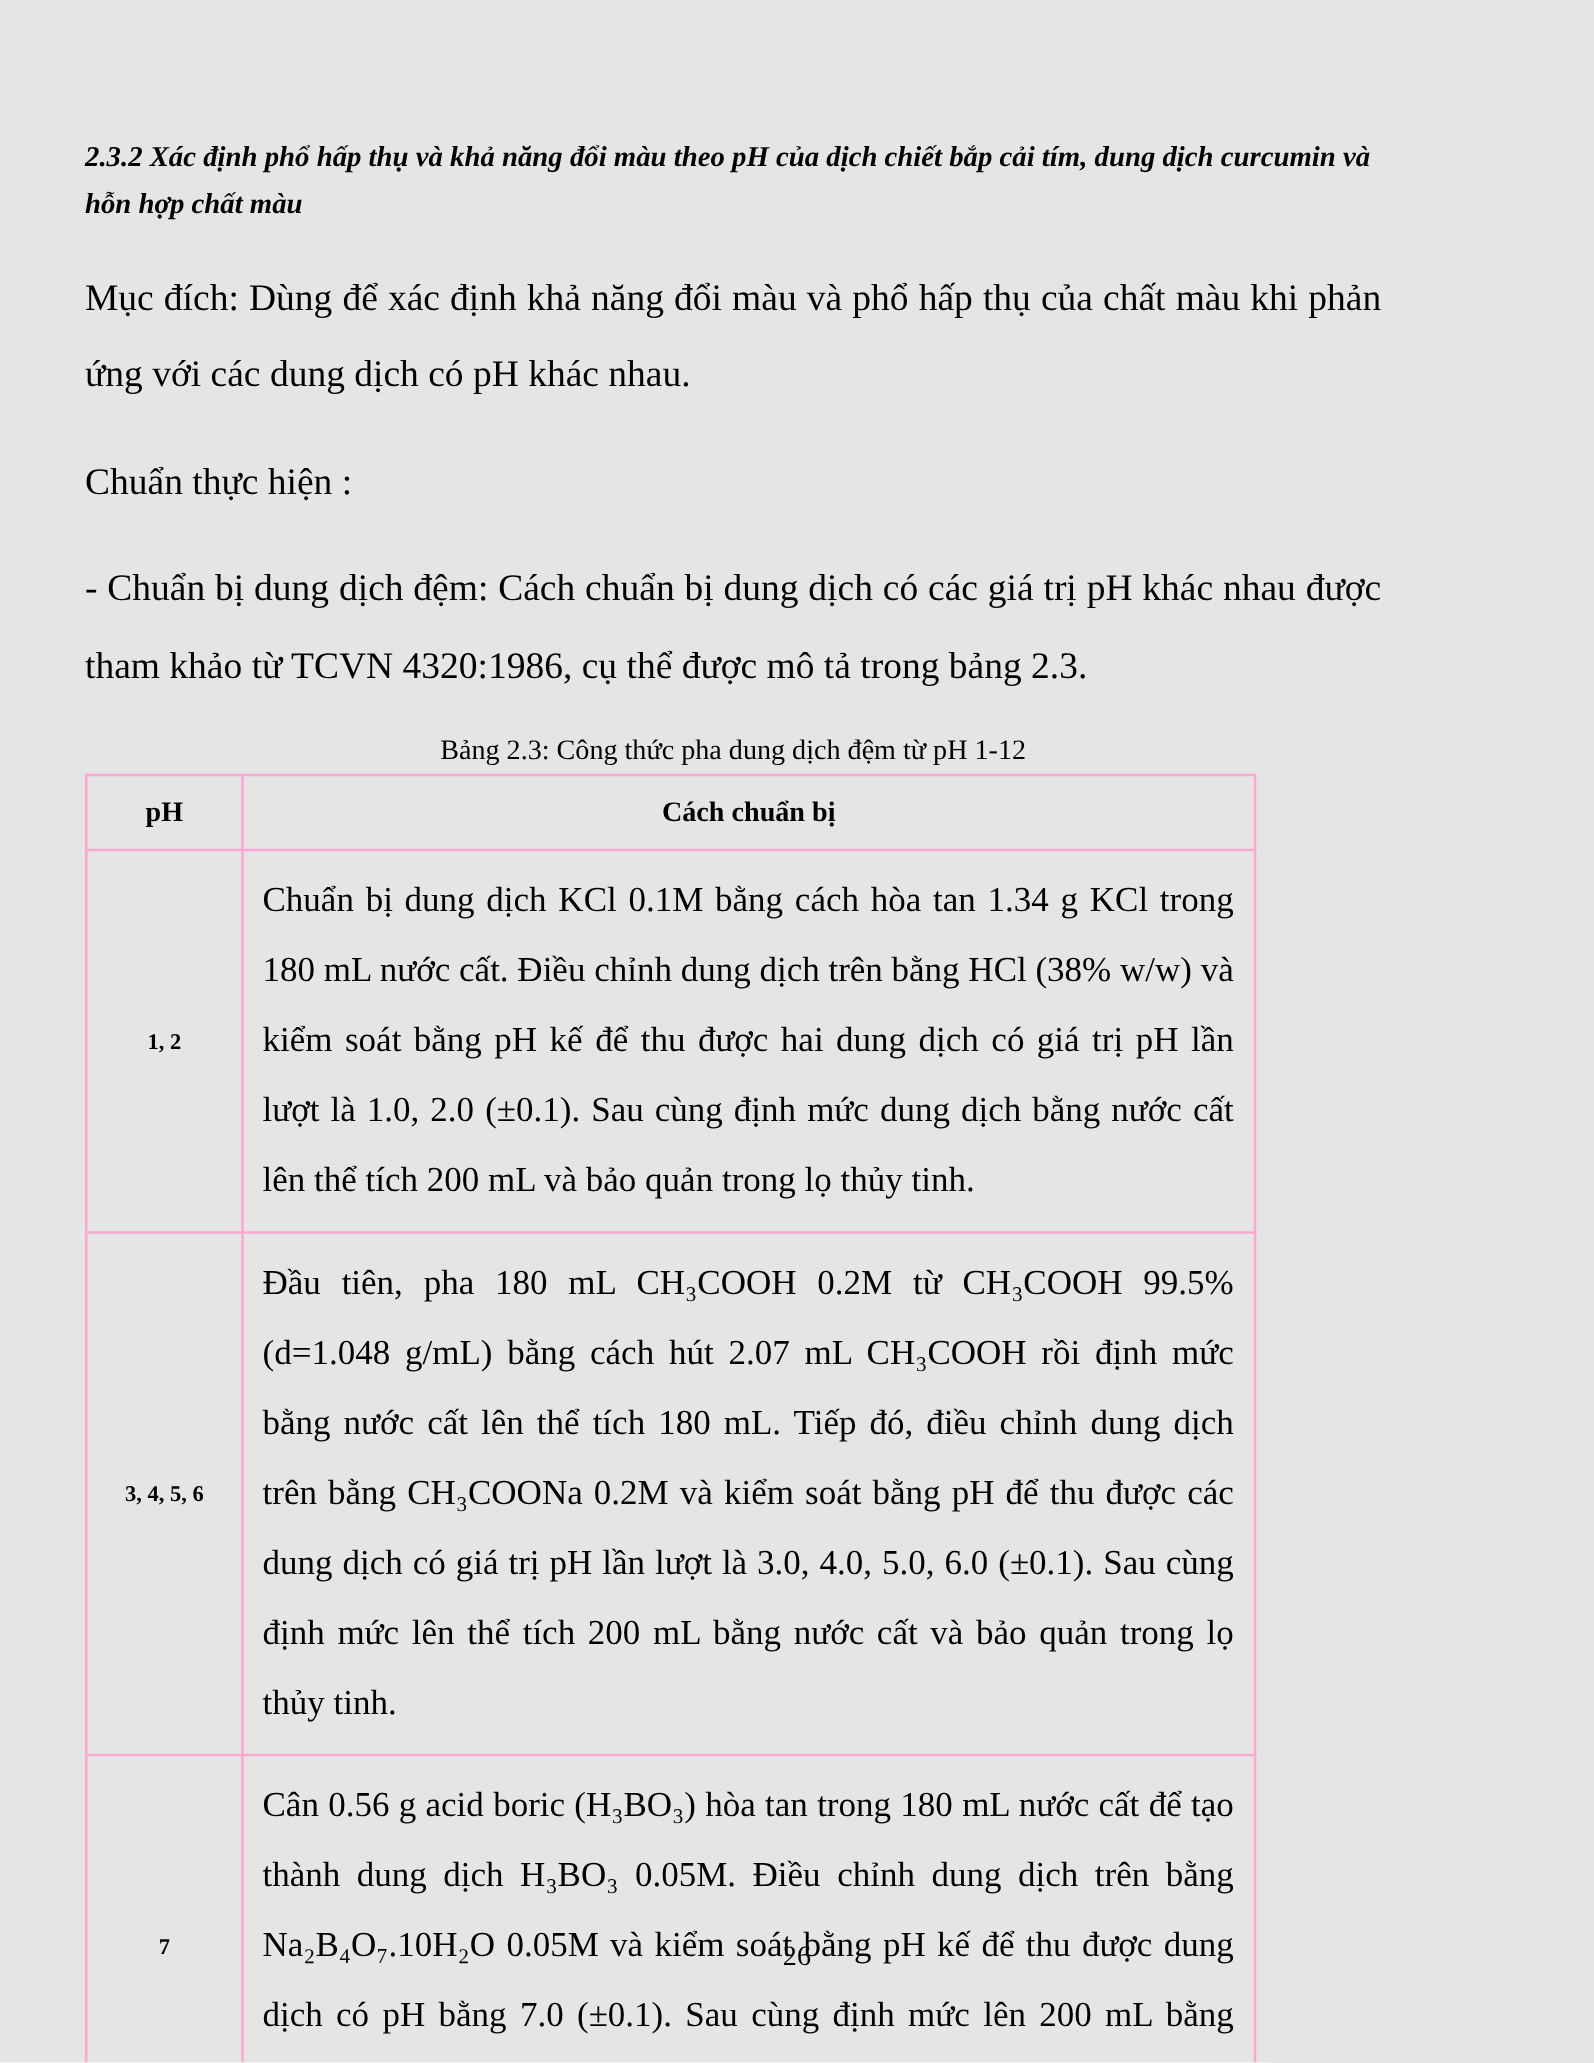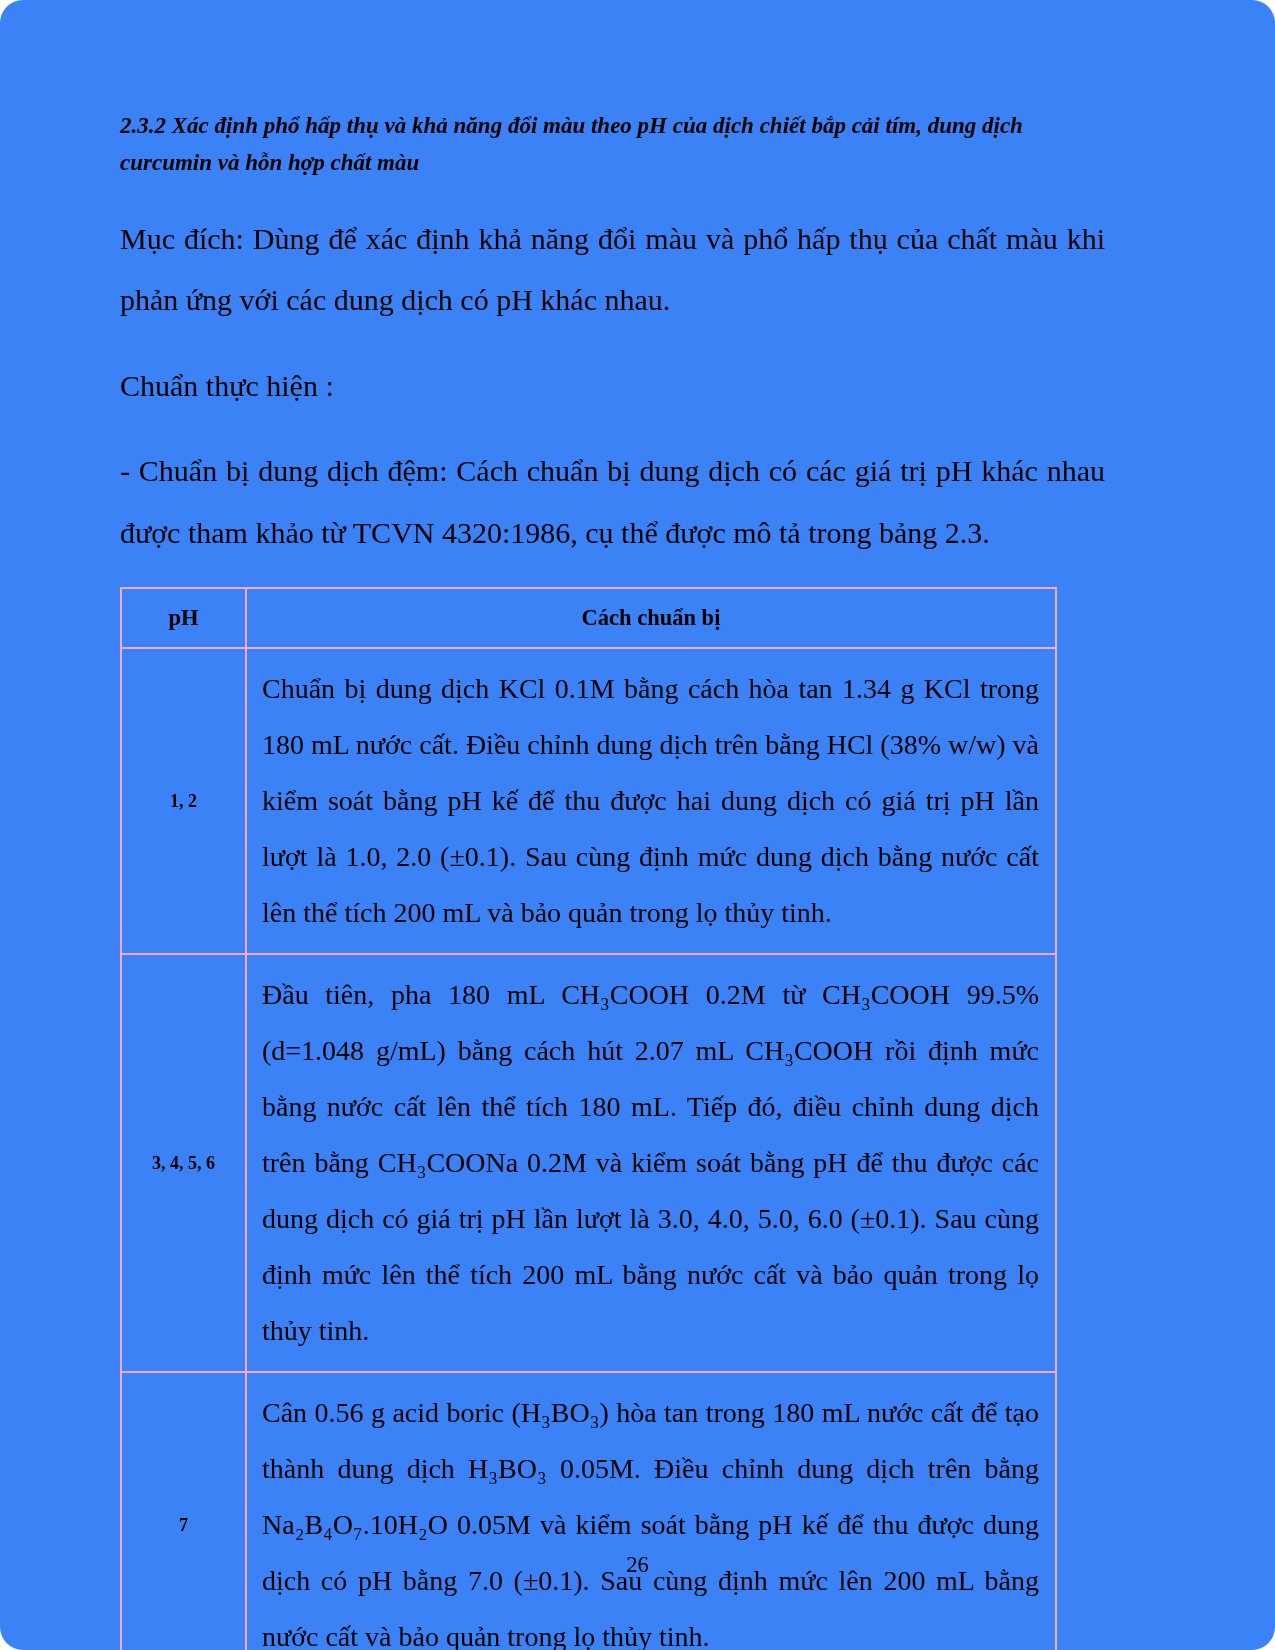--- a/index.html
+++ b/index.html
@@ -8,24 +8,23 @@
     background: #ffffff;
     font-family: "Liberation Serif", "DejaVu Serif", serif;
     color: #000;
   }
 
   .page {
     position: relative;
     width: 1275px;
     height: 1650px;
     margin: 0 auto;
-    background: #3b82f6;
-    padding: 108px 170px 0 120px;
+    background: #e5e5e5;
+    padding: 108px 170px 0 68px;
     overflow: hidden;
-    border-radius: 23px;
   }
 
   .heading {
     font-size: 23px;
     font-weight: bold;
     font-style: italic;
     line-height: 1.6;
     text-align: left;
     margin-bottom: 26px;
   }
@@ -98,20 +97,21 @@
 <div class="page">
 
   <h2 class="heading">2.3.2 Xác định phổ hấp thụ và khả năng đổi màu theo pH của dịch chiết bắp cải tím, dung dịch curcumin và hỗn hợp chất màu</h2>
 
   <p class="para">Mục đích: Dùng để xác định khả năng đổi màu và phổ hấp thụ của chất màu khi phản ứng với các dung dịch có pH khác nhau.</p>
 
   <p class="para no-justify">Chuẩn thực hiện :</p>
 
   <p class="para">- Chuẩn bị dung dịch đệm: Cách chuẩn bị dung dịch có các giá trị pH khác nhau được tham khảo từ TCVN 4320:1986, cụ thể được mô tả trong bảng 2.3.</p>
 
+  <p class="table-caption">Bảng 2.3: Công thức pha dung dịch đệm từ pH 1-12</p>
 
   <table class="buffer-table">
     <colgroup>
       <col class="ph-col">
       <col>
     </colgroup>
     <thead>
       <tr>
         <th class="header-cell">pH</th>
         <th class="header-cell">Cách chuẩn bị</th>

